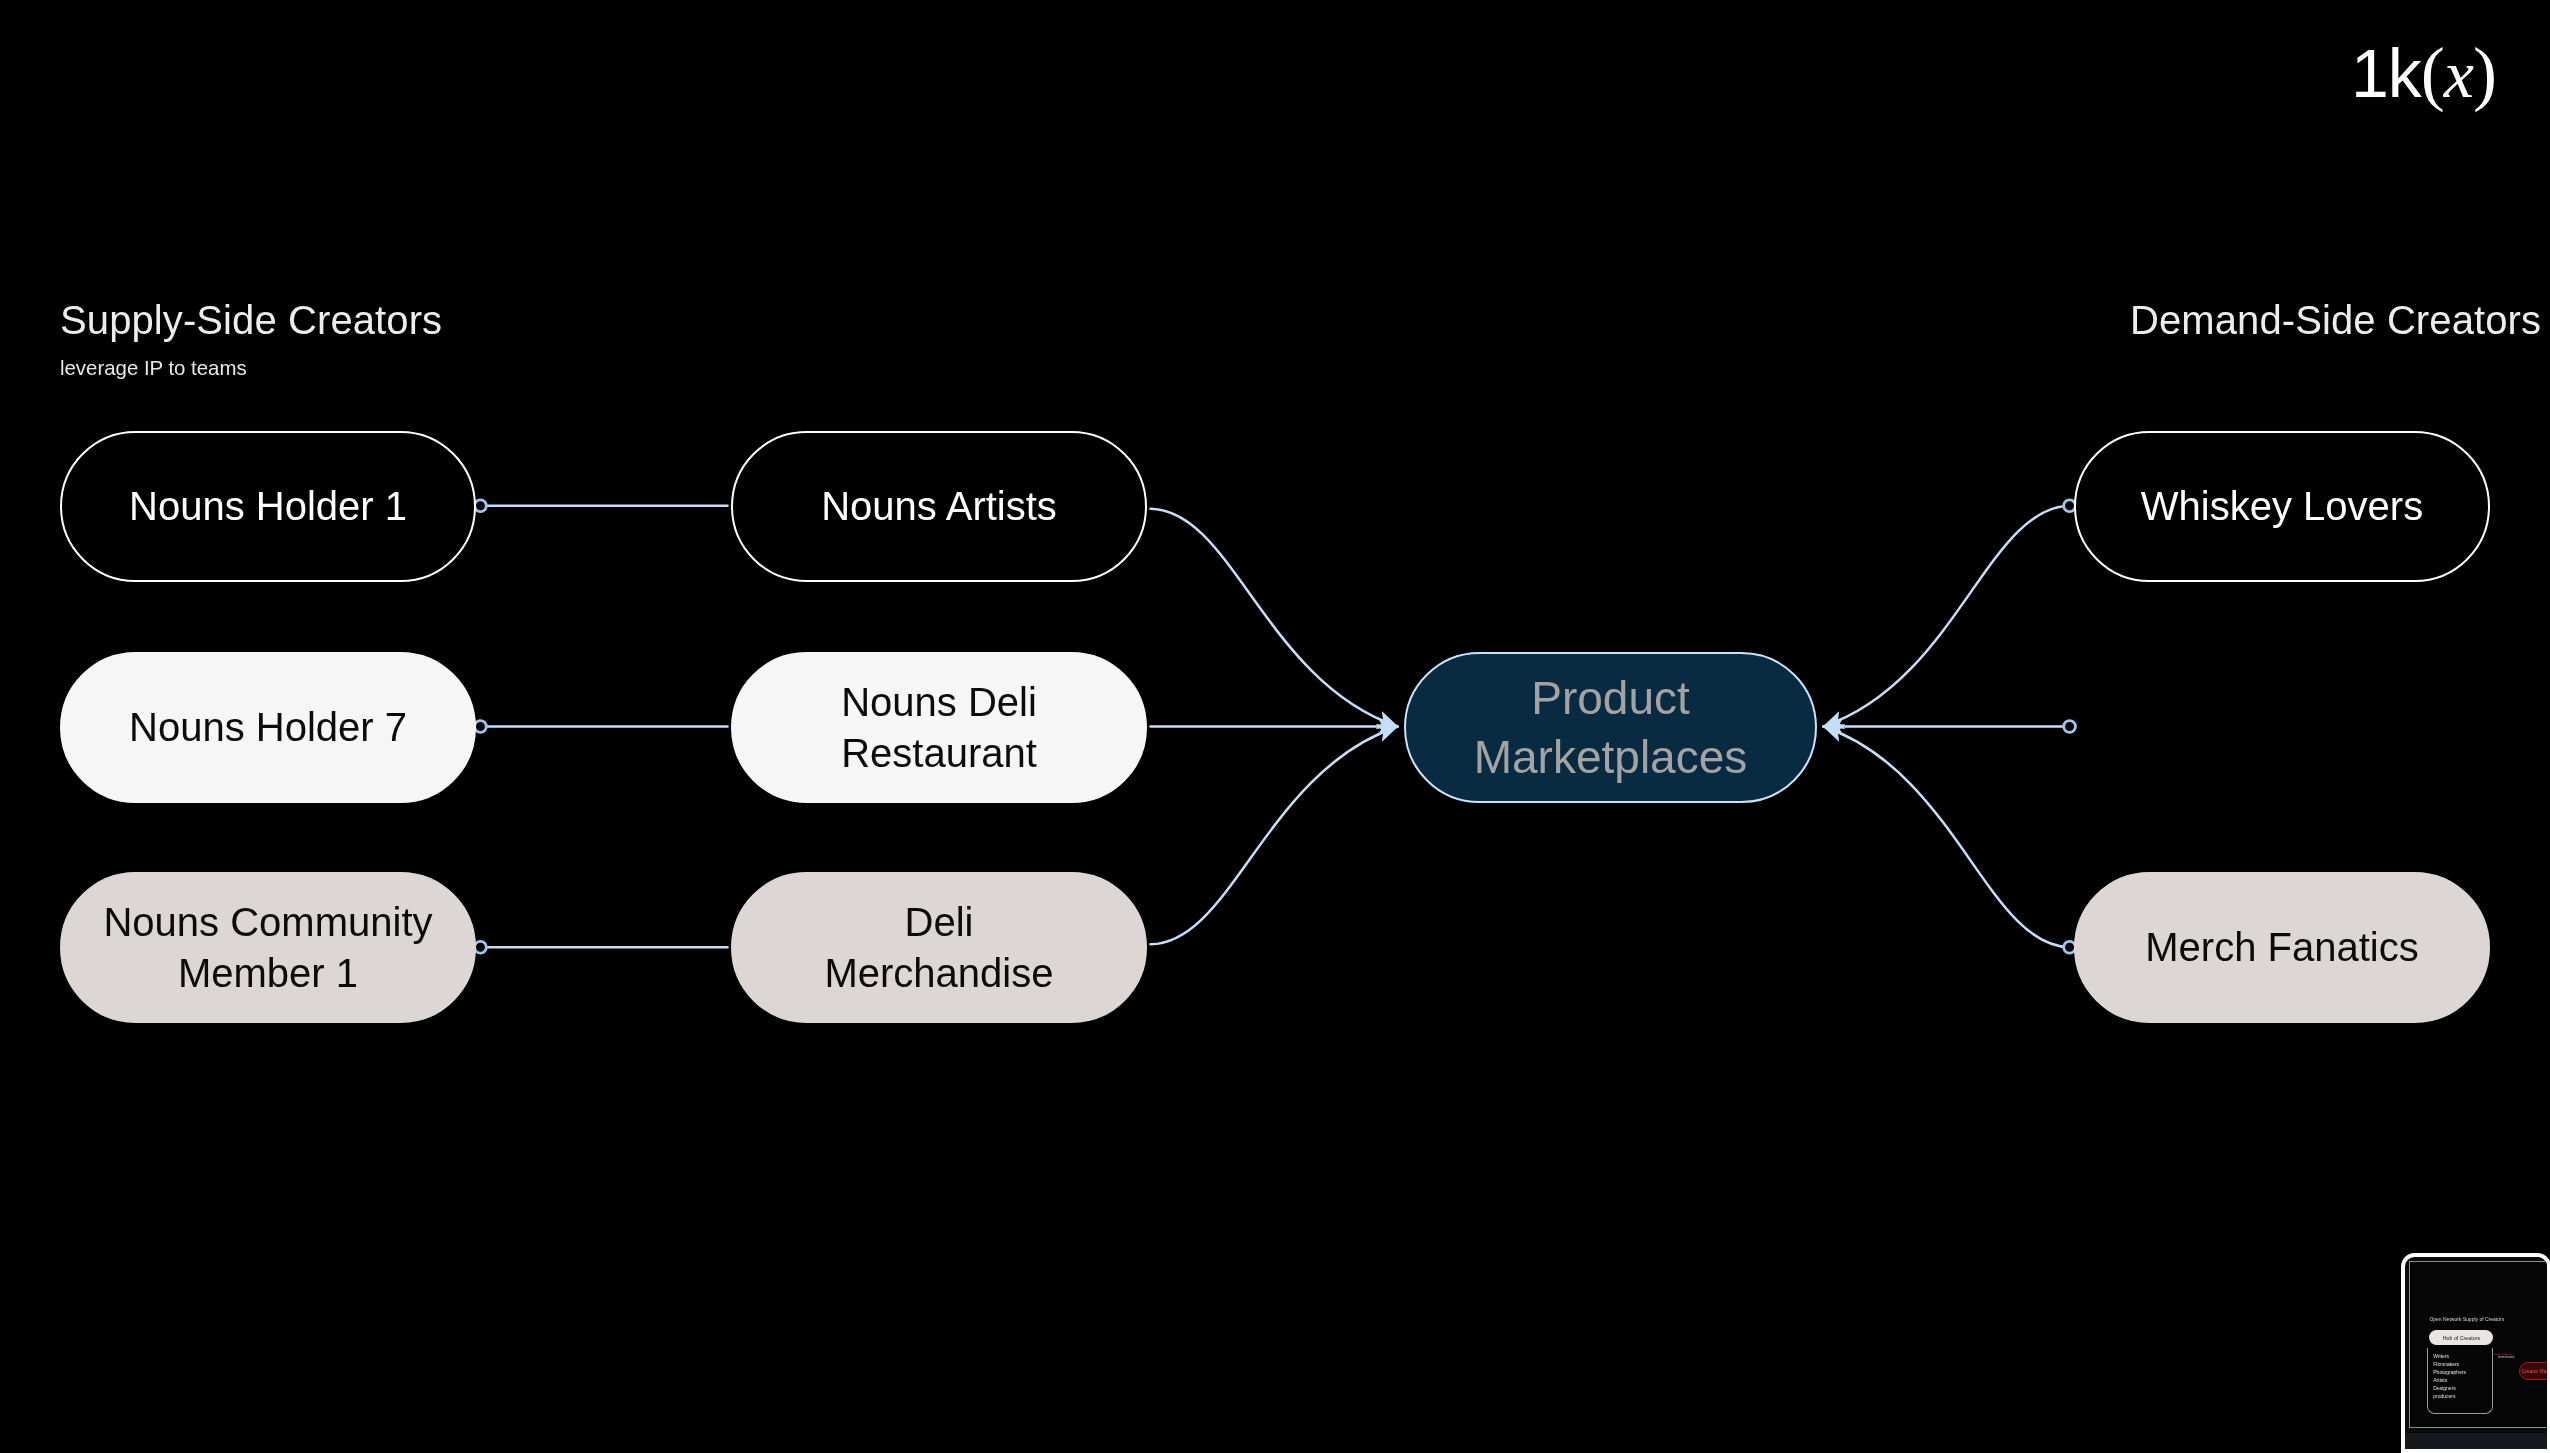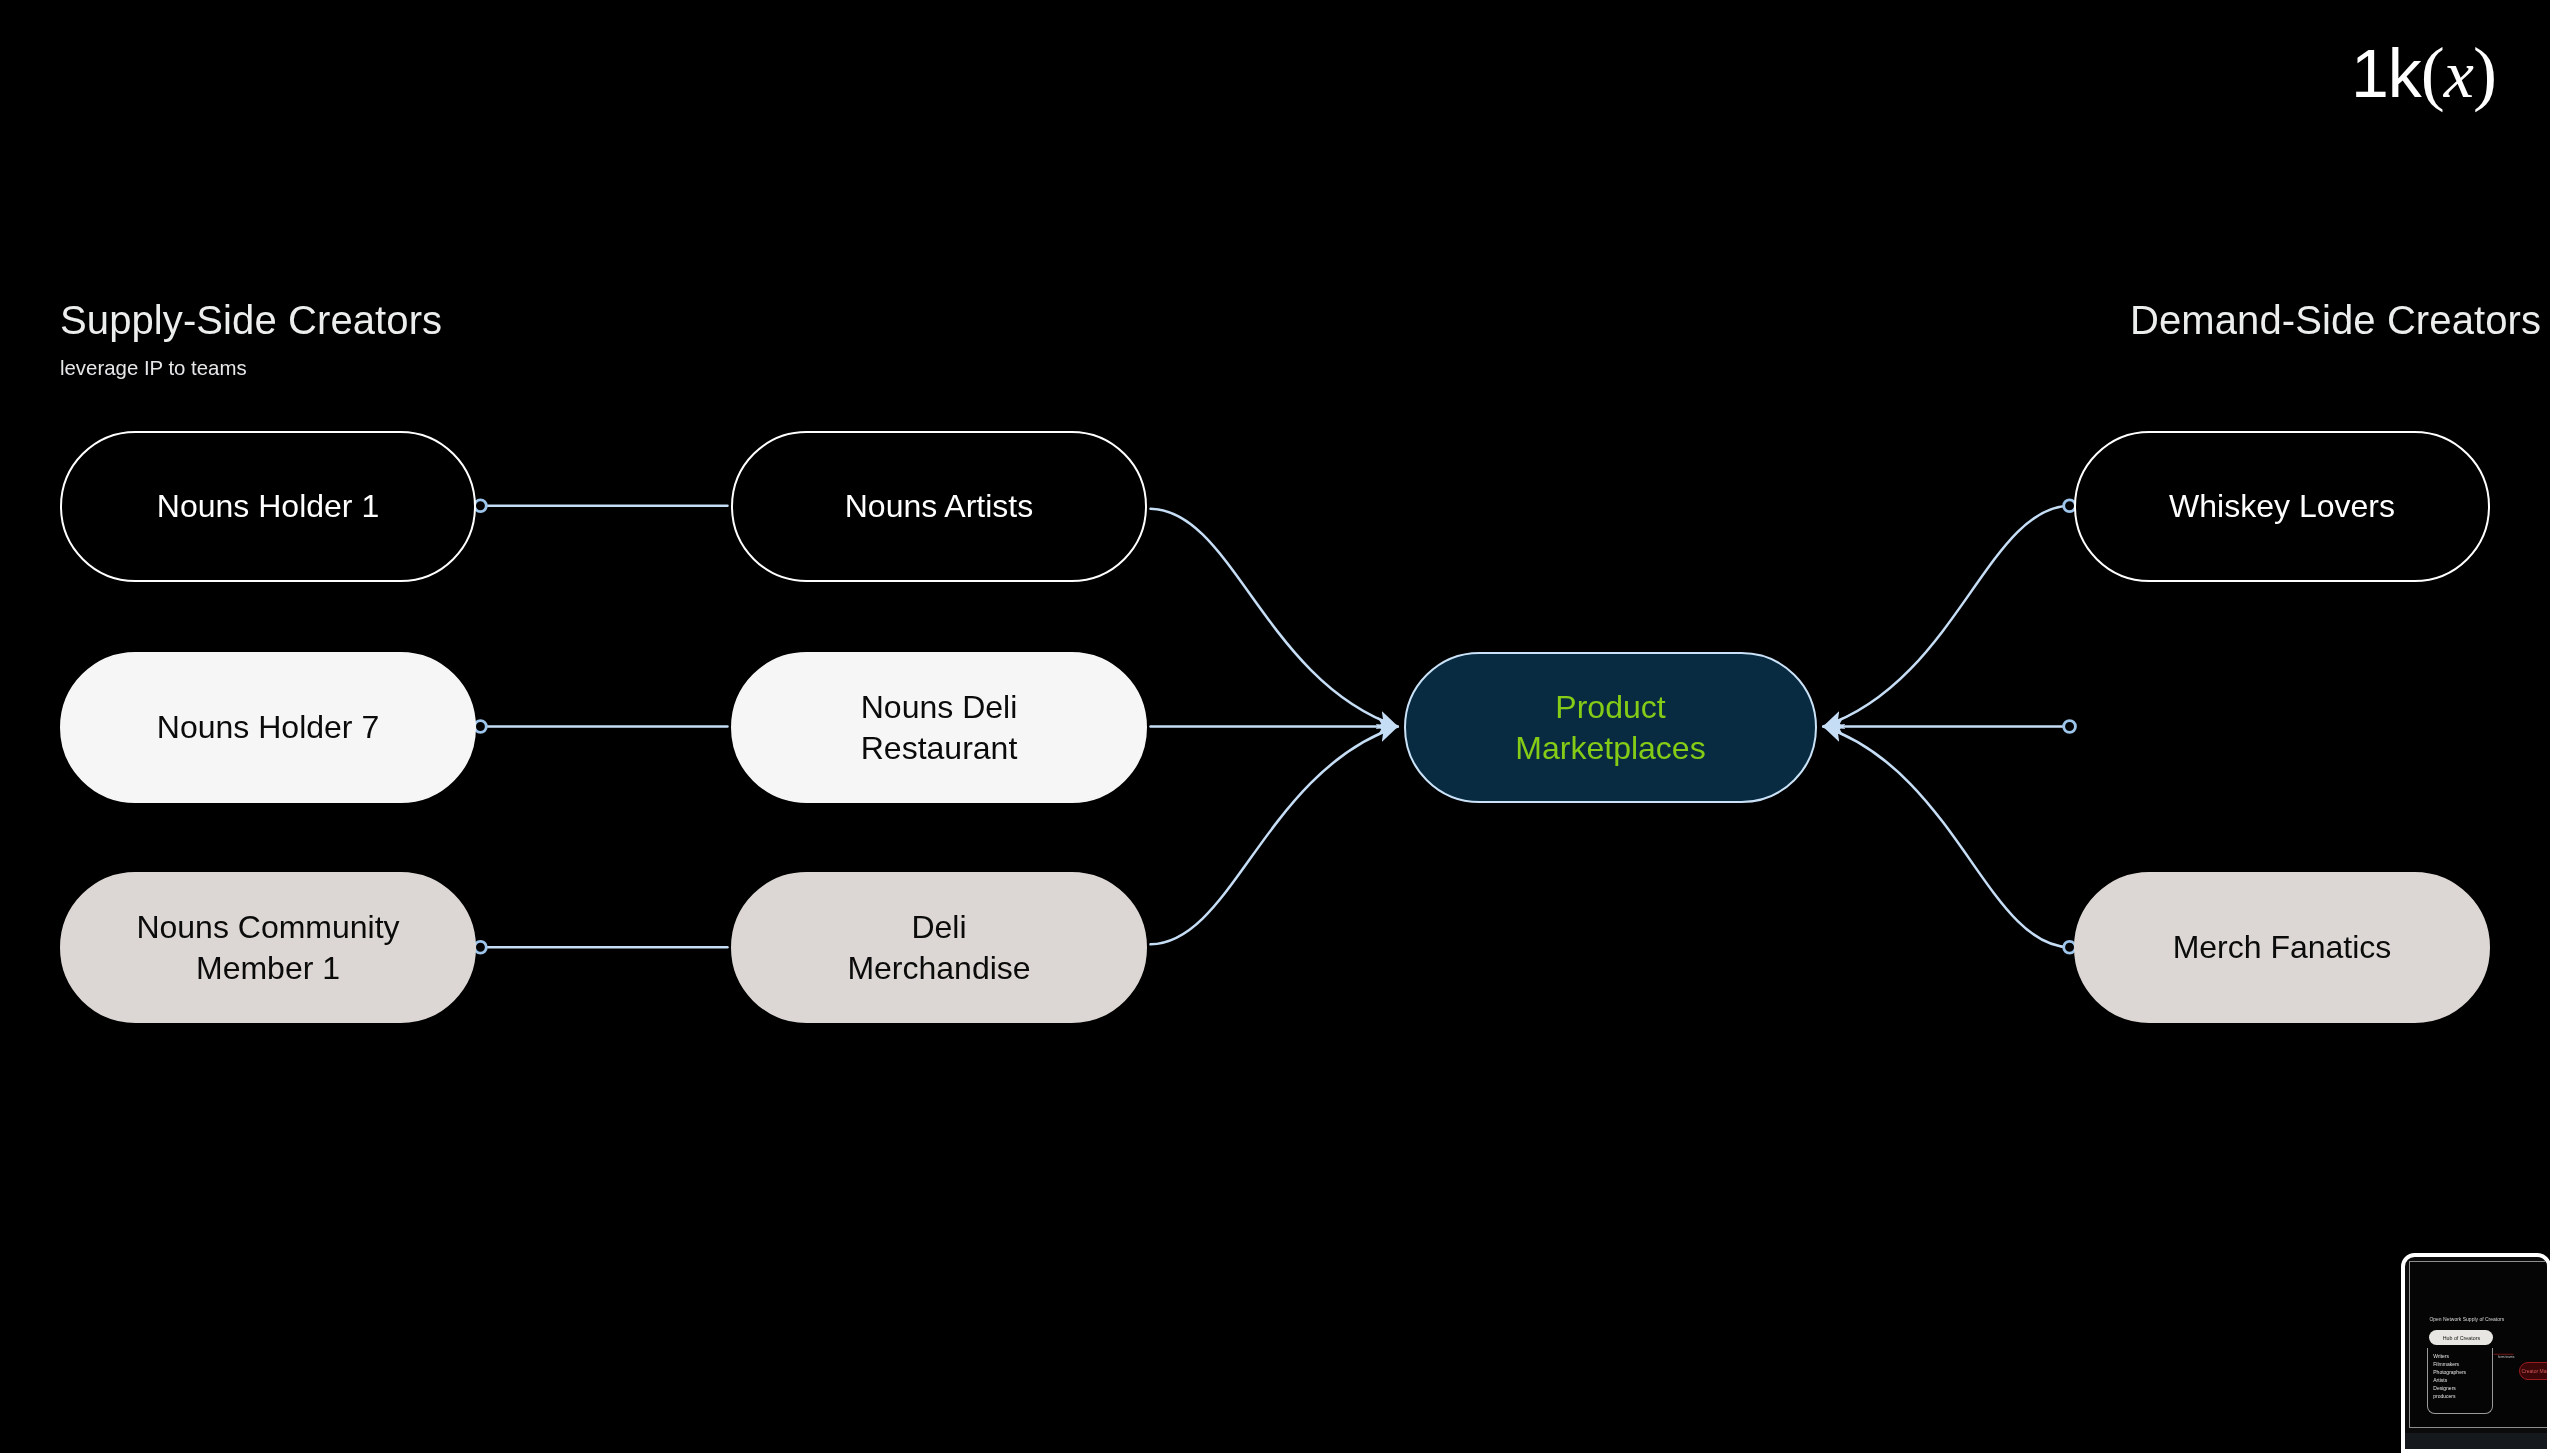--- a/index.html
+++ b/index.html
@@ -83,21 +83,21 @@
   
   .node {
     position: absolute;
     box-sizing: border-box;
     display: flex;
     align-items: center;
     justify-content: center;
     text-align: center;
     border-radius: 9726px;
     border: 2.4px solid transparent;
-    font-size: 32px;
+    font-size: 40px;
     line-height: 1.27;
     padding: 5.8px 17.5px;
     white-space: pre-line;
   }
   .node.outline {
     background: #000000;
     border-color: #ffffff;
     color: #ffffff;
   }
   .node.fill-white {
@@ -106,22 +106,22 @@
     color: #0b0b0b;
   }
   .node.fill-beige {
     background: #dcd7d4;
     border-color: #dcd7d4;
     color: #0b0b0b;
   }
   .node.hub {
     background: #082b41;
     border-color: #c9e2f7;
-    color: #84cc16;
-    font-size: 32px;
+    color: #a3a3a3;
+    font-size: 46px;
     align-items: center;
   }
 
   
   .col-left  { left: 60px;  width: 416px; }
   .col-mid   { left: 731px; width: 416px; }
   .col-right { left: 2074px; width: 416px; }
 
   .row1 { top: 431px; height: 151px; }
   .row2 { top: 652px; height: 151px; }

